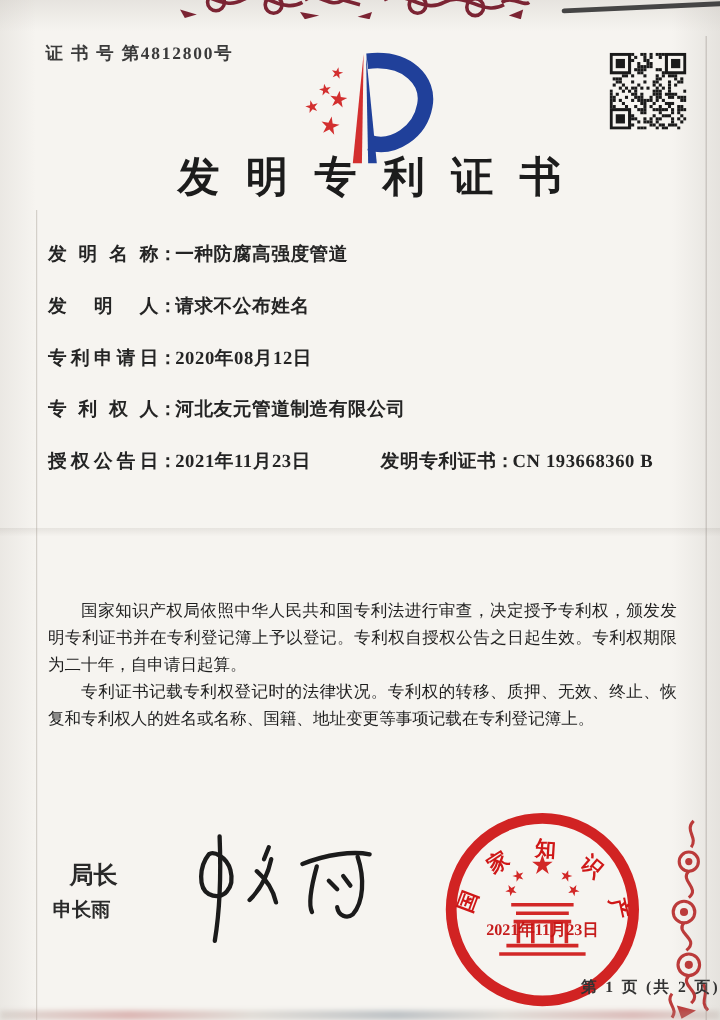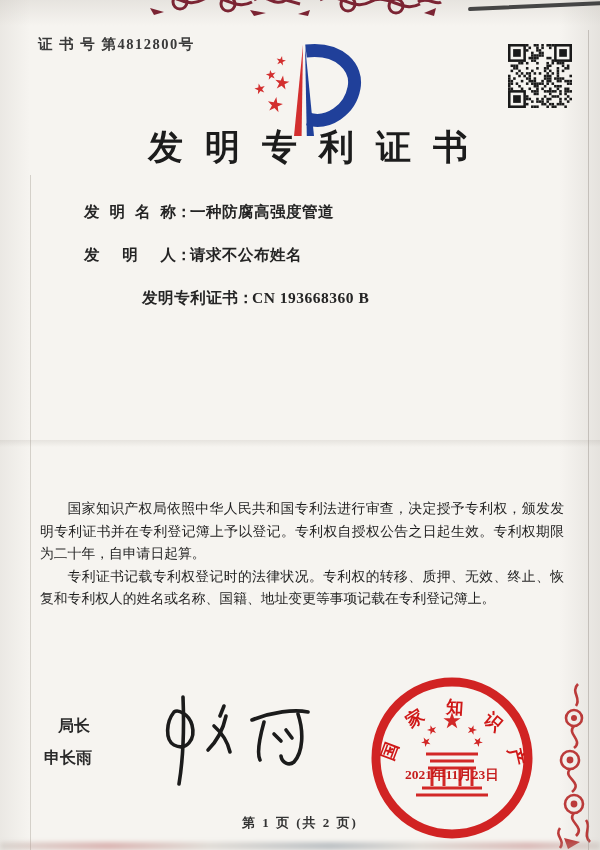--- a/index.html
+++ b/index.html
@@ -25,37 +25,37 @@
   .title{
     top:124px;left:0;width:600px;text-align:center;
     font-size:35px;font-weight:bold;color:#1c1c1c;
     letter-spacing:22px;padding-left:38px;box-sizing:border-box;
     white-space:nowrap;
   }
   .fields{top:202px;left:40px;width:532px;}
   .frow{height:43px;font-size:15.5px;font-weight:bold;color:#242424;white-space:nowrap;}
   .flabel{
     display:inline-block;width:92px;vertical-align:top;
-    text-align:justify;text-align-last:justify;margin-left:44px;
+    text-align:justify;text-align-last:justify;
   }
   .fcolon{display:inline-block;width:14px;}
   .fvalue{letter-spacing:.5px;}
   .frow-split{display:flex;}
   .fcell-right{margin-left:58px;}
   .fcell-right .flabel{width:96px;}
   .bodytext{
     top:498px;left:40px;width:524px;
     font-size:13.8px;line-height:22.5px;color:#1f1f1f;
     text-align:justify;
   }
   .bodytext p{margin:0;text-indent:2em;font-family:Liberation Serif, serif;}
-  .sig-title{top:716px;left:58px;font-size:16px;font-weight:bold;color:#2a2a2a;}
+  .sig-title{top:716px;left:58px;font-size:20px;font-weight:bold;color:#2a2a2a;}
   .sig-name{top:748px;left:44px;font-size:16px;font-weight:bold;color:#2a2a2a;}
   .footer{
-    top:814px;left:0;width:600px;text-align:center;
+    top:814px;left:0;width:600px;text-align:right;
     font-size:13px;color:#333;letter-spacing:2px;font-weight:bold;
   }
   .shadow-band{
     top:440px;left:0;width:600px;height:7px;
     background:linear-gradient(180deg, rgba(90,80,70,.10), rgba(90,80,70,0));
   }
   .edge-left{top:175px;left:30px;width:1px;height:675px;background:rgba(150,140,130,.35);}
   .edge-right{top:30px;left:588px;width:1px;height:820px;background:rgba(140,132,124,.4);}
   .topright-line{
     top:4px;left:468px;width:138px;height:4px;background:#454545;
@@ -320,21 +320,30 @@
 
   <div class="abs title">发明专利证书</div>
 
   <div class="abs fields">
     <div class="frow">
       <span class="flabel">发明名称</span><span class="fcolon">：</span><span class="fvalue">一种防腐高强度管道</span>
     </div>
     <div class="frow">
       <span class="flabel">发明人</span><span class="fcolon">：</span><span class="fvalue">请求不公布姓名</span>
     </div>
+    <div class="frow">
+      <span class="flabel">专利申请日</span><span class="fcolon">：</span><span class="fvalue">2020年08月12日</span>
+    </div>
+    <div class="frow">
+      <span class="flabel">专利权人</span><span class="fcolon">：</span><span class="fvalue">河北友元管道制造有限公司</span>
+    </div>
     <div class="frow frow-split">
+      <div>
+        <span class="flabel">授权公告日</span><span class="fcolon">：</span><span class="fvalue">2021年11月23日</span>
+      </div>
       <div class="fcell-right">
         <span class="flabel">发明专利证书</span><span class="fcolon">：</span><span class="fvalue">CN 193668360 B</span>
       </div>
     </div>
   </div>
 
   <div class="abs shadow-band"></div>
 
   <div class="abs bodytext">
     <p>国家知识产权局依照中华人民共和国专利法进行审查，决定授予专利权，颁发发明专利证书并在专利登记簿上予以登记。专利权自授权公告之日起生效。专利权期限为二十年，自申请日起算。</p>

